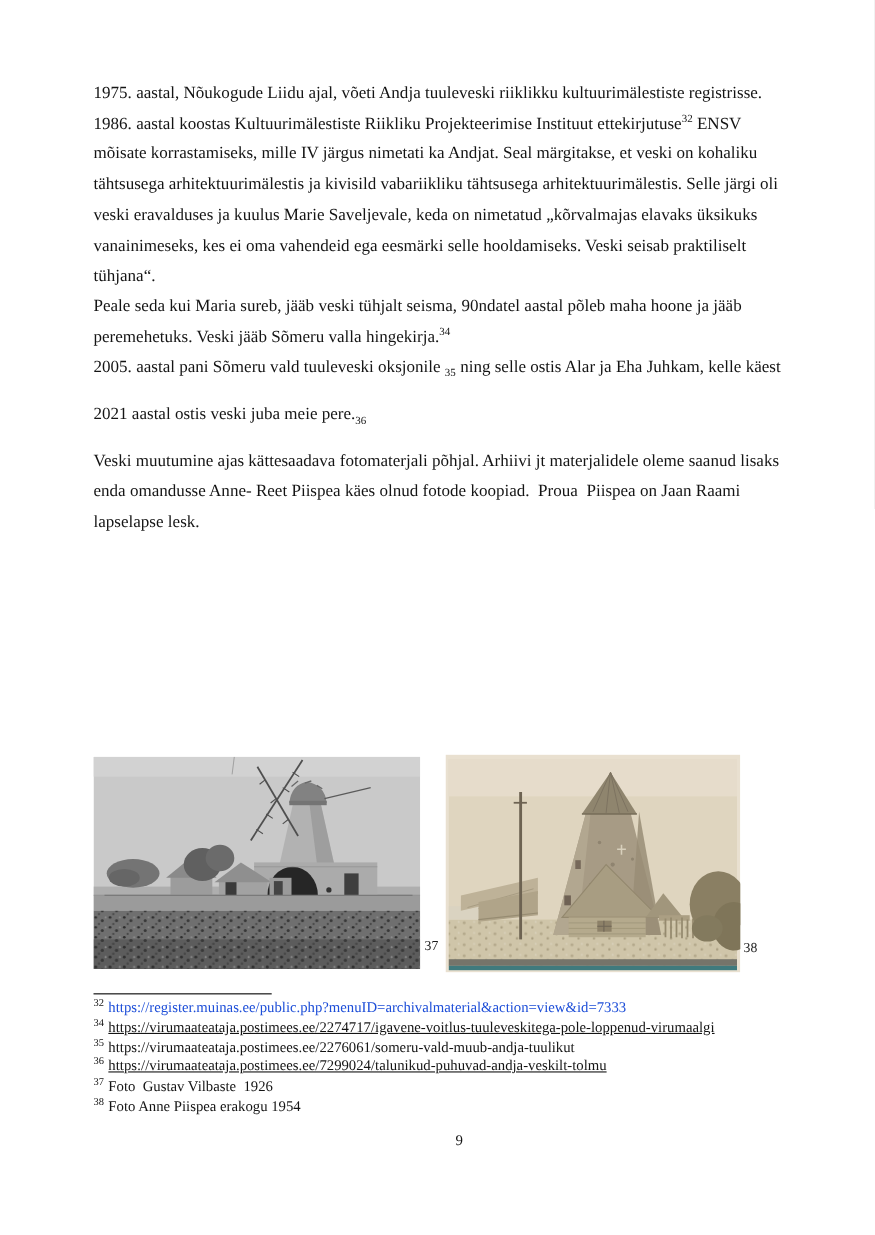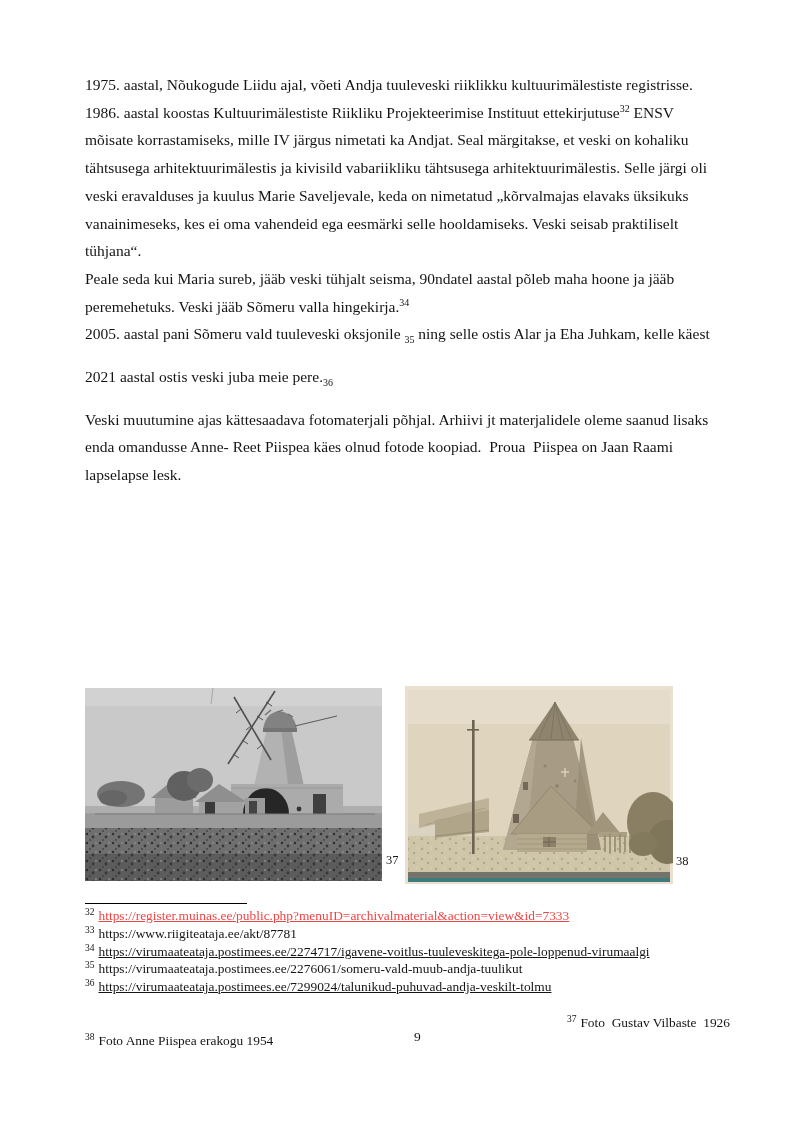--- a/index.html
+++ b/index.html
@@ -18,24 +18,24 @@
   #figure-1 { left:85px;  top:688px; width:297px; height:193px; }
   #figure-2 { left:405px; top:686px; width:268px; height:198px; }
   .figure svg { display:block; }
   .fig-label { position:absolute; font-size:12.5px; color:#1a1a1a; }
   #fig-label-1 { left:386px; top:853px; }
   #fig-label-2 { left:676px; top:854px; }
 
   #footnote-sep { position:absolute; left:85px; top:903px; width:162px; height:0; border-top:1.4px solid #000; }
   #footnotes-list { position:absolute; left:85px; top:907px; width:645px; }
   .footnote { font-size:13.4px; line-height:17.8px; white-space:pre-wrap; }
-  .footnote.gap { margin-top:18px;text-align:right; }
+  .footnote.gap { margin-top:1px; }
   .fn-num { font-size:9.5px; line-height:0; }
   .fn-text { margin-left:4px; }
-  .fn-text.link-blue { color:#ef4444; text-decoration:underline; cursor:pointer; }
+  .fn-text.link-blue { color:#1d4ed8; cursor:pointer; }
   .fn-text.link-dark { color:#141414; text-decoration:underline; cursor:pointer;font-family:Liberation Serif, serif; }
 
   #page-number { position:absolute; left:414px; top:1029px; font-size:13.5px; }
 </style>
 </head>
 <body>
 
 <div class="page">
 
   <div id="body-paragraphs">
@@ -184,21 +184,20 @@
 
       <rect x="3" y="186" width="262" height="6" fill="#75746a"></rect>
       <rect x="3" y="192" width="262" height="4" fill="#3f7a7d"></rect>
     </svg>
   </div>
   <span class="fig-label" id="fig-label-2">38</span>
 
   <div id="footnote-sep"></div>
   <div id="footnotes-list">
       <div class="footnote"><sup class="fn-num">32</sup><span class="fn-text link-blue">https://register.muinas.ee/public.php?menuID=archivalmaterial&amp;action=view&amp;id=7333</span></div>
-      <div class="footnote"><sup class="fn-num">33</sup><span class="fn-text plain">https://www.riigiteataja.ee/akt/87781</span></div>
       <div class="footnote"><sup class="fn-num">34</sup><span class="fn-text link-dark">https://virumaateataja.postimees.ee/2274717/igavene-voitlus-tuuleveskitega-pole-loppenud-virumaalgi</span></div>
       <div class="footnote"><sup class="fn-num">35</sup><span class="fn-text plain">https://virumaateataja.postimees.ee/2276061/someru-vald-muub-andja-tuulikut</span></div>
       <div class="footnote"><sup class="fn-num">36</sup><span class="fn-text link-dark">https://virumaateataja.postimees.ee/7299024/talunikud-puhuvad-andja-veskilt-tolmu</span></div>
       <div class="footnote gap"><sup class="fn-num">37</sup><span class="fn-text plain">Foto  Gustav Vilbaste  1926</span></div>
       <div class="footnote"><sup class="fn-num">38</sup><span class="fn-text plain">Foto Anne Piispea erakogu 1954</span></div>
     </div>
 
   <div id="page-number">9</div>
 </div>
 

